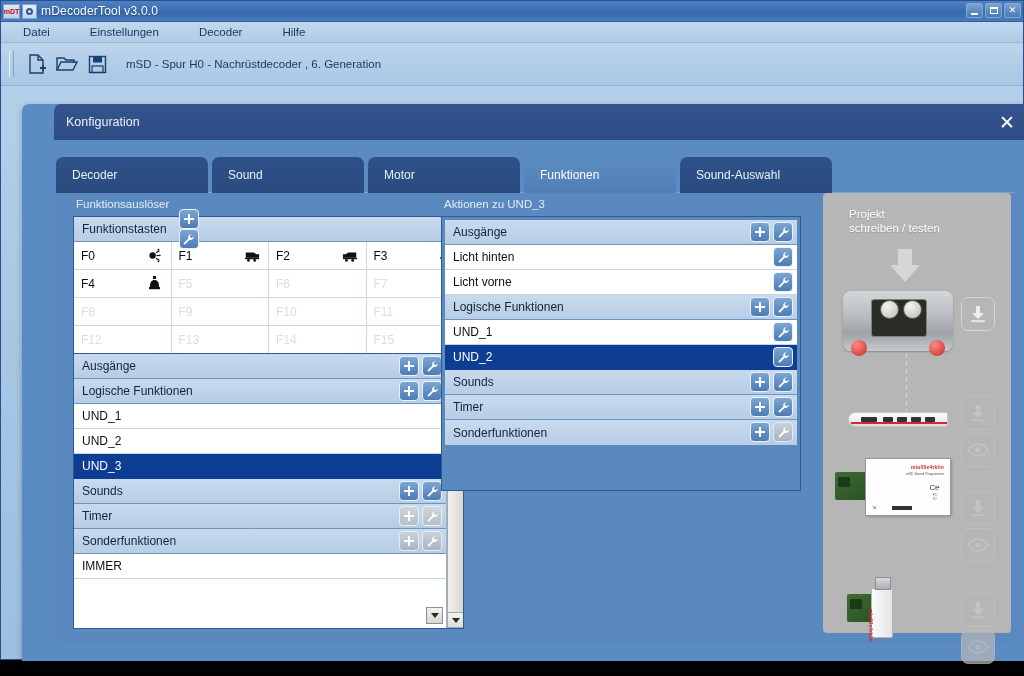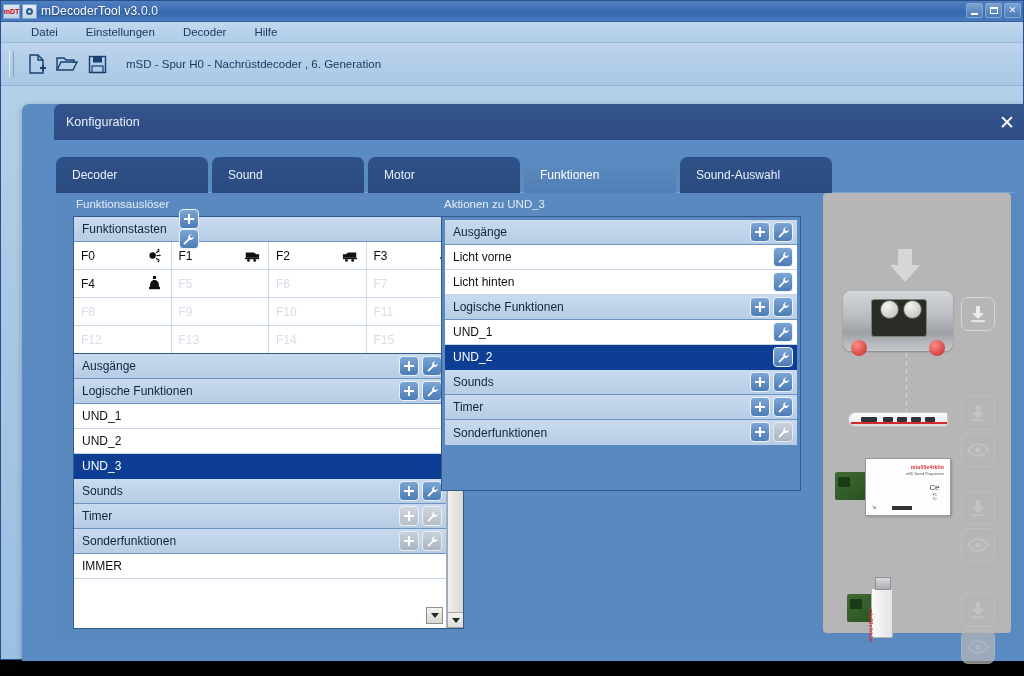--- a/index.html
+++ b/index.html
@@ -56,21 +56,21 @@
     width:17px;height:15px;
     background:linear-gradient(to bottom,#7aa3d2,#4a79b4);
     border:1px solid #85aad6;box-sizing:border-box;border-radius:2px;
     display:flex;align-items:center;justify-content:center;
     color:#fff;font-size:9px;line-height:1;
   }
   .wbtn .glyph-min{width:7px;height:2px;background:#fff;margin-top:6px;}
   .wbtn .glyph-max{width:8px;height:7px;border:1px solid #fff;border-top-width:2px;box-sizing:border-box;}
 
   .menubar{
-    height:20px;display:flex;align-items:center;padding-left:16px;gap:0;
+    height:20px;display:flex;align-items:center;padding-left:8px;gap:12px;
     background:linear-gradient(to bottom,#c2d8ee,#aecbe6);
     border-bottom:1px solid #9ab8d8;
   }
   .menuitem{
     font-size:11.5px;color:#1b3a63;padding:2px 14px;cursor:default;
   }
 
   .toolbar{
     height:42px;display:flex;align-items:center;gap:0;padding-left:6px;
     background:linear-gradient(to bottom,#bdd4ec,#a8c7e4);
@@ -626,32 +626,32 @@
                     </div>
                   <div class="ibtn">
                       <svg width="13" height="13" viewBox="0 0 13 13">
                         <path d="M9.6 1.2a3.2 3.2 0 0 0-3.3 4.3L1.4 10.4l1.3 1.3 4.9-4.9a3.2 3.2 0 0 0 4.2-3.3L10.1 5 8.2 4.6 7.8 2.7z" fill="#fff"></path>
                       </svg>
                     </div>
                 </div>
               </div>
 
               <div class="row">
+                <span>Licht hinten</span>
+                <div class="acts">
+                  <div class="ibtn">
+                      <svg width="13" height="13" viewBox="0 0 13 13">
+                        <path d="M9.6 1.2a3.2 3.2 0 0 0-3.3 4.3L1.4 10.4l1.3 1.3 4.9-4.9a3.2 3.2 0 0 0 4.2-3.3L10.1 5 8.2 4.6 7.8 2.7z" fill="#fff"></path>
+                      </svg>
+                    </div>
+                </div>
+              </div>
+
+              <div class="row">
                 <span>Licht vorne</span>
-                <div class="acts">
-                  <div class="ibtn">
-                      <svg width="13" height="13" viewBox="0 0 13 13">
-                        <path d="M9.6 1.2a3.2 3.2 0 0 0-3.3 4.3L1.4 10.4l1.3 1.3 4.9-4.9a3.2 3.2 0 0 0 4.2-3.3L10.1 5 8.2 4.6 7.8 2.7z" fill="#fff"></path>
-                      </svg>
-                    </div>
-                </div>
-              </div>
-
-              <div class="row">
-                <span>Licht hinten</span>
                 <div class="acts">
                   <div class="ibtn">
                       <svg width="13" height="13" viewBox="0 0 13 13">
                         <path d="M9.6 1.2a3.2 3.2 0 0 0-3.3 4.3L1.4 10.4l1.3 1.3 4.9-4.9a3.2 3.2 0 0 0 4.2-3.3L10.1 5 8.2 4.6 7.8 2.7z" fill="#fff"></path>
                       </svg>
                     </div>
                 </div>
               </div>
 
               <div class="row group">
@@ -738,20 +738,24 @@
                       </svg>
                     </div>
                 </div>
               </div>
             </div>
           </div>
 
           <div class="col-side">
             <div class="sidebox">
 
+              <div class="side-title">
+                <div>Projekt</div>
+                <div>schreiben / testen</div>
+              </div>
 
               <div class="bigarrow">
                 <svg width="36" height="34" viewBox="0 0 36 34">
                     <path d="M11 0h14v16h8L18 33 3 16h8z" fill="#d6d6d6"></path>
                   </svg>
               </div>
 
               <div class="dev" style="left:20px;top:98px;">
                 <div class="cs-body">
                   <div class="cs-screen"></div>

